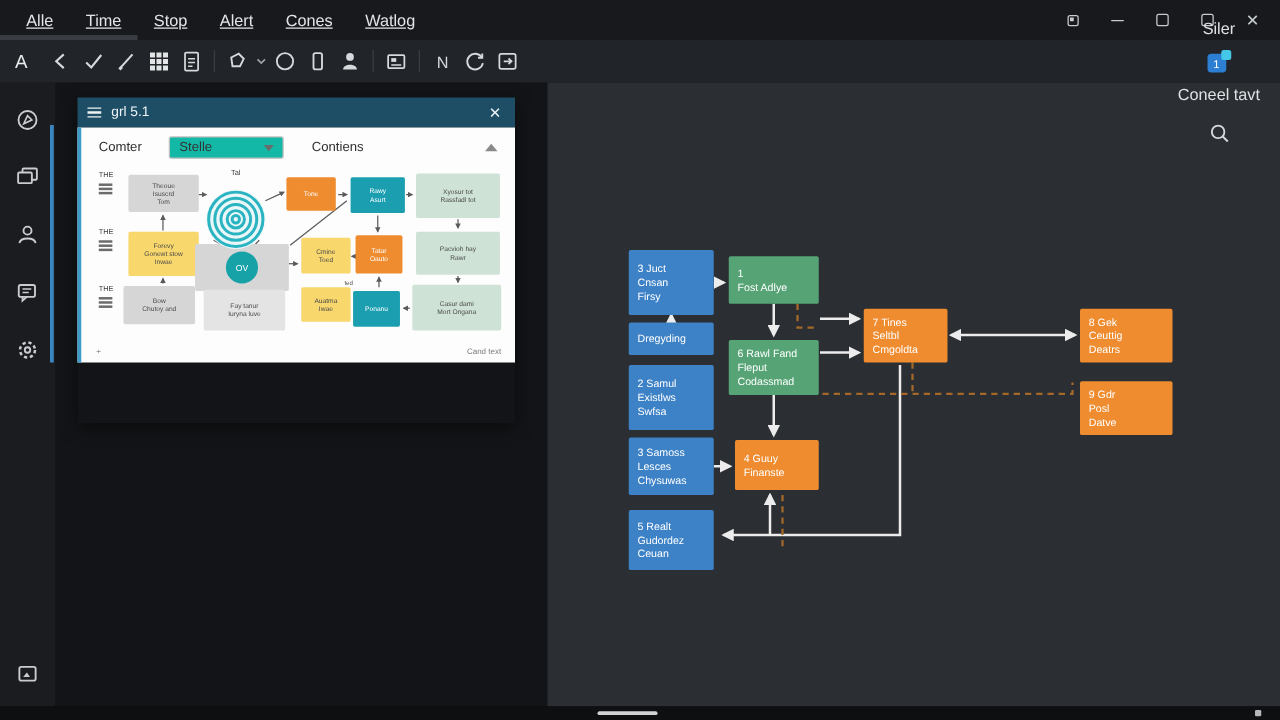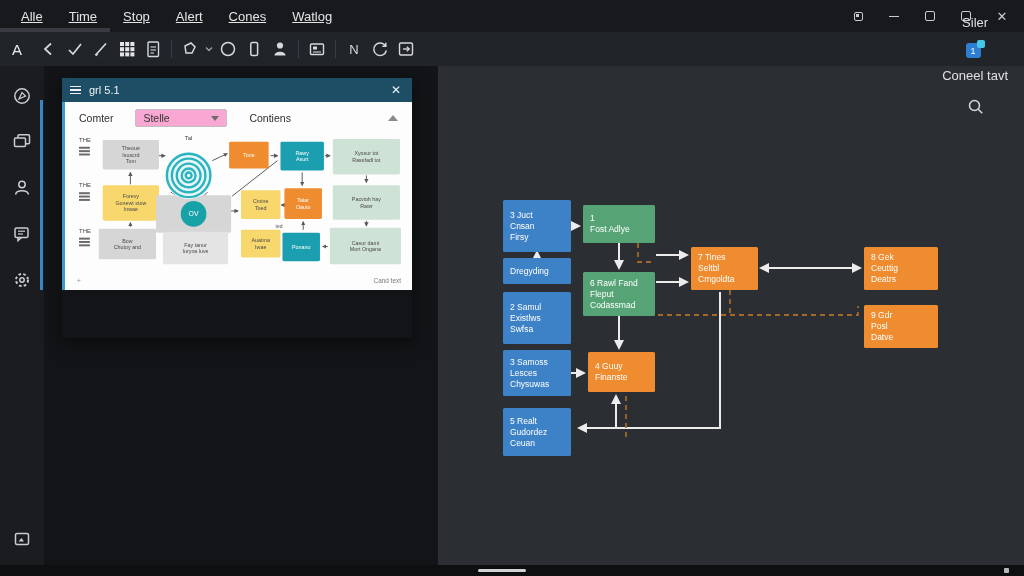--- a/index.html
+++ b/index.html
@@ -45,21 +45,21 @@
          box-shadow:0 4px 14px rgba(0,0,0,.5);}
   .panel-titlebar{height:24px;background:#1d4e66;display:flex;align-items:center;padding:0 8px;color:#eef2f4;}
   .panel-title{font-size:11px;margin-left:8px;}
   .panel-close{margin-left:auto;font-size:12px;color:#eef2f4;width:16px;text-align:center;}
   .hamburger{display:flex;flex-direction:column;gap:2px;}
   .hamburger i{display:block;width:11px;height:1.6px;background:#eef2f4;}
   .panel-body{position:relative;height:188px;background:#fdfdfd;border-left:3px solid #3d9bc9;}
   .panel-controls{position:absolute;left:0;top:4px;width:100%;height:24px;display:flex;align-items:center;
                   padding:0 14px;gap:22px;color:#333;text-align:right;}
   .ctl-label{font-size:10.5px;color:#2e2e2e;}
-  .dropdown{width:92px;height:18px;background:#f9a8d4;border:1px solid #c0c0c0;border-radius:2px;
+  .dropdown{width:92px;height:18px;background:#14b8a6;border:1px solid #c0c0c0;border-radius:2px;
             display:flex;align-items:center;padding:0 7px;font-size:10.5px;color:#333;}
   .chev-down{margin-left:auto;width:0;height:0;border-left:4px solid transparent;border-right:4px solid transparent;border-top:5px solid #6b6b6b;}
   .chev-up{margin-left:auto;width:0;height:0;border-left:5px solid transparent;border-right:5px solid transparent;border-bottom:6px solid #8a8a8a;}
   .preview-svg{position:absolute;left:2px;top:28px;}
   
   .taskbar{position:absolute;left:0;top:565px;width:1024px;height:11px;background:#0d0f11;z-index:8;}
   .task-line{position:absolute;left:478px;top:4px;width:48px;height:3px;border-radius:2px;background:#cfd3d6;}
   .task-dot{position:absolute;left:1004px;top:3px;width:5px;height:5px;border-radius:1px;background:#b5b8bb;}
 </style>
 </head>

